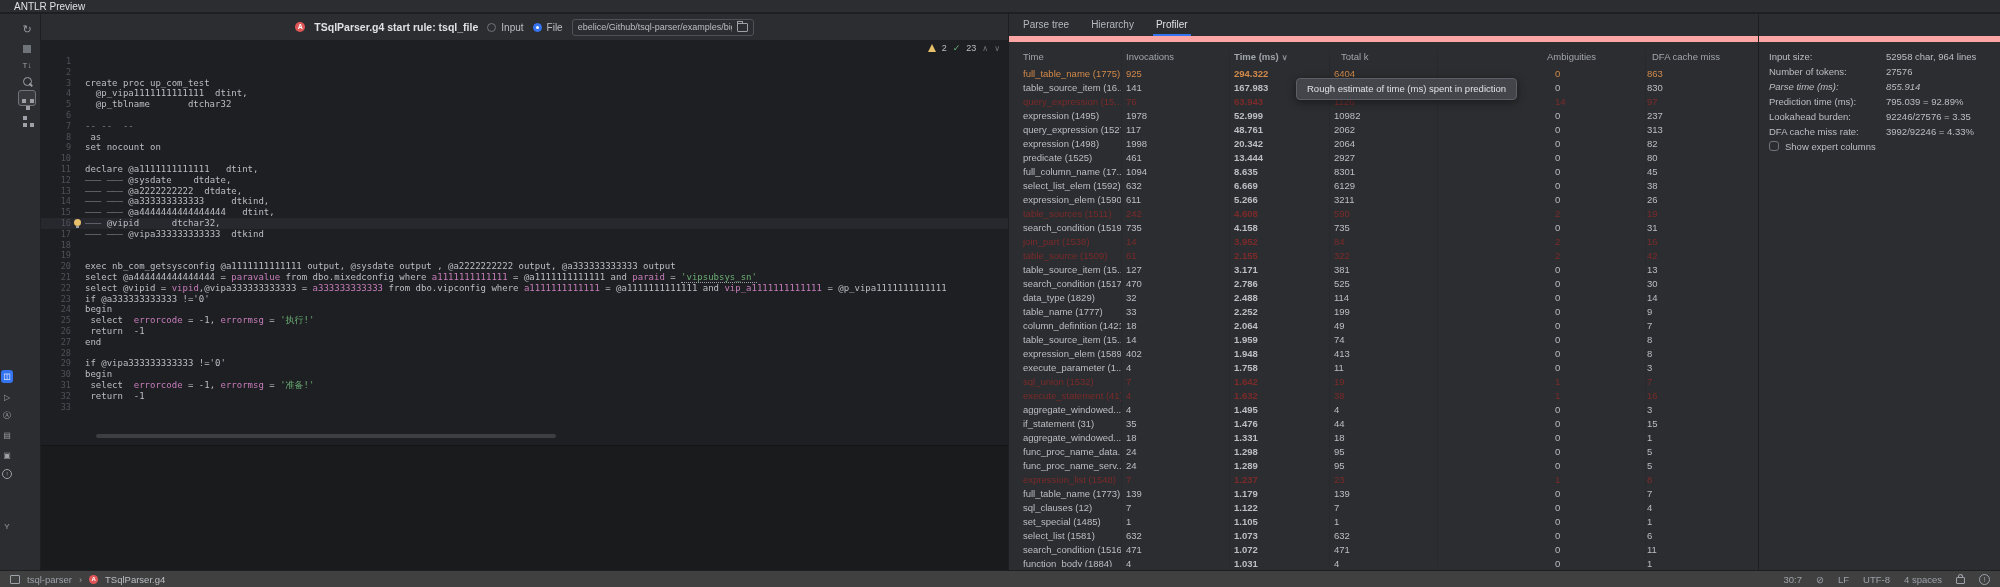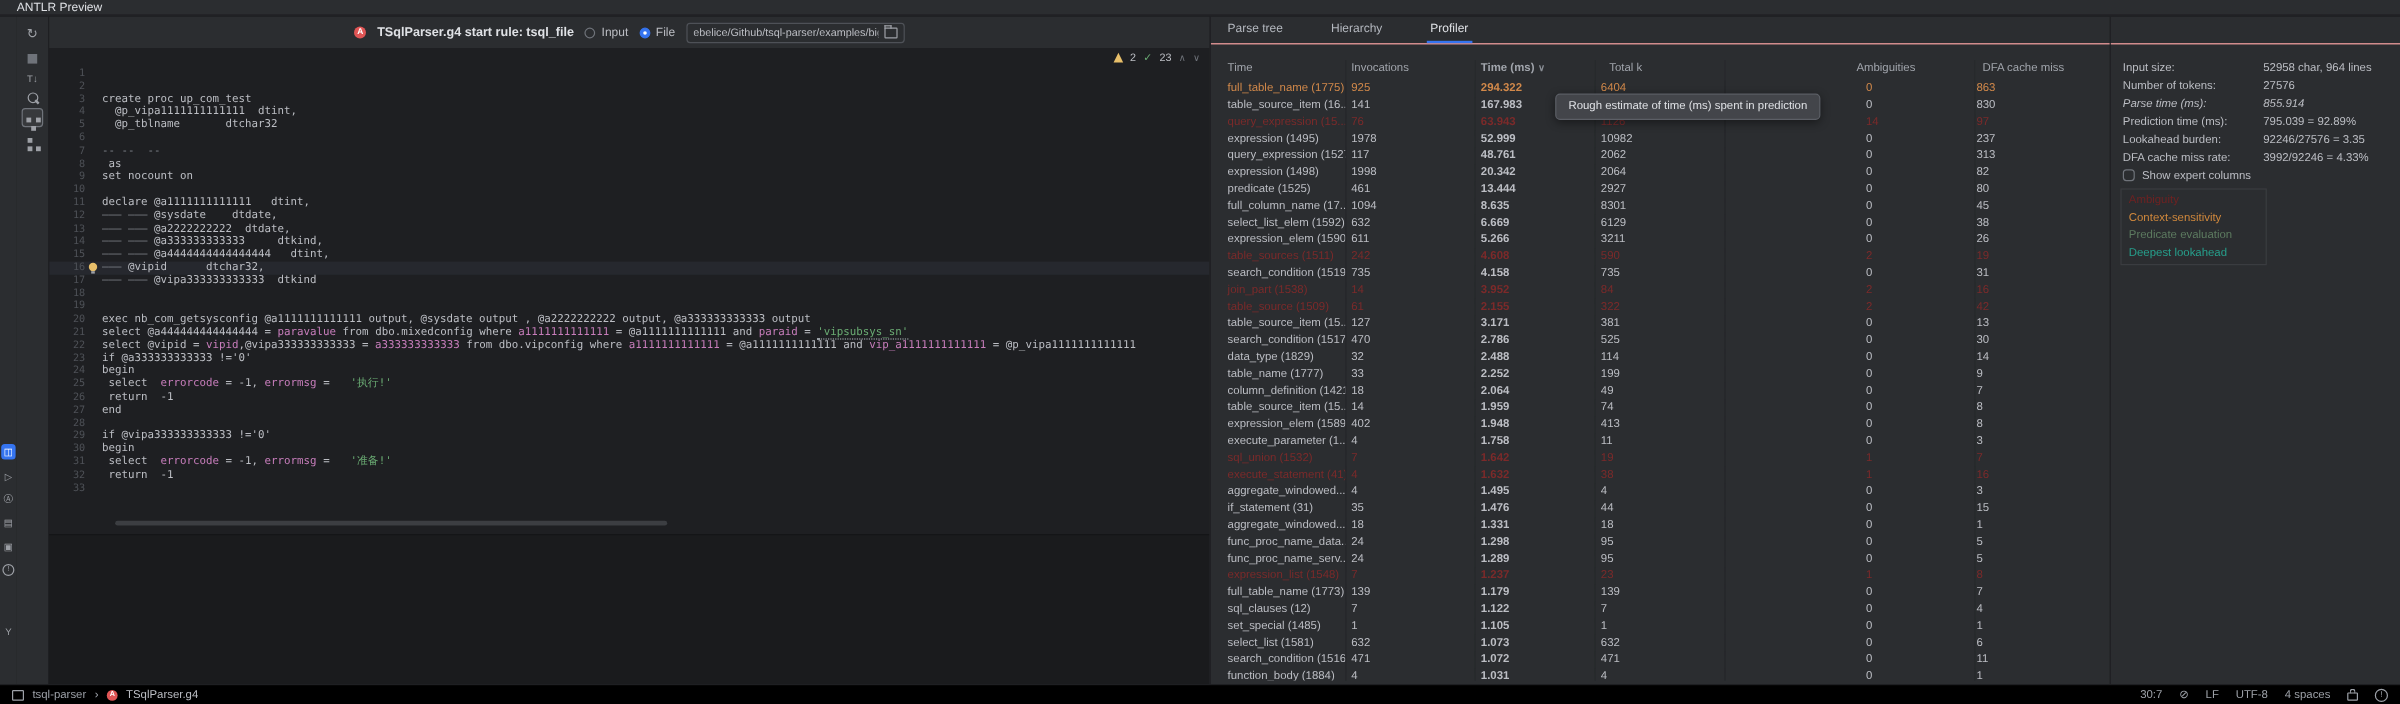--- a/index.html
+++ b/index.html
@@ -44,35 +44,35 @@
            padding:0 5px;gap:5px;color:#bcbec4;font-size:9px;box-sizing:border-box;}
   .folder-ic{width:9px;height:7px;border:1px solid #9da0a6;border-radius:1px;position:relative;flex:none;}
   .folder-ic::before{content:"";position:absolute;left:-1px;top:-3px;width:4px;height:2px;border:1px solid #9da0a6;border-bottom:none;}
   
   .editor{left:41px;top:40px;width:967px;height:405px;background:#1e1f22;overflow:hidden;}
   .line{position:absolute;left:0;right:0;height:10.8px;font-family:"DejaVu Sans Mono","Liberation Mono",monospace;
         font-size:9px;line-height:10.8px;white-space:pre;}
   .line.caret{background:#26282e;}
   .line .gut{position:absolute;left:0;width:30px;text-align:right;color:#4e5157;font-size:8.5px;}
   .line .code{position:absolute;left:44px;}
-  .sy-t{color:#bcbec4;} .sy-c{color:#7f838a;} .sy-m{color:#c77dbb;} .sy-s{color:#6aab73;margin-left:12px;}
+  .sy-t{color:#bcbec4;} .sy-c{color:#7f838a;} .sy-m{color:#c77dbb;} .sy-s{color:#6aab73;}
   .sy-su{color:#6aab73;border-bottom:1px dotted #9aa0a6;}
   .bulb{position:absolute;left:33px;top:1px;width:7px;height:7px;background:#e8bf6a;border-radius:50%;}
   .bulb::after{content:"";position:absolute;left:2px;top:7px;width:3px;height:2px;background:#9da0a6;}
   .insp{position:absolute;right:8px;top:3px;display:flex;align-items:center;gap:6px;font-size:9px;color:#bcbec4;}
   .warn-tri{width:0;height:0;border-left:4.5px solid transparent;border-right:4.5px solid transparent;
             border-bottom:8px solid #e8bf6a;}
   .ok-chk{color:#6aab73;font-size:9px;}
   .chev{color:#6f737a;font-size:8px;}
   .hscroll{position:absolute;left:55px;top:394px;width:460px;height:4px;background:#5a5d61;opacity:.5;border-radius:2px;}
   .editor-void{left:41px;top:445px;width:967px;height:125px;background:#1a1b1d;border-top:1px solid #141517;}
   
   .rpanel{left:1008px;top:14px;width:992px;height:556px;background:#2b2d30;border-left:1px solid #1e1f22;overflow:hidden;}
-  .tabs{position:absolute;left:0;top:0;right:0;height:22px;border-bottom:1px solid #fca5a5;display:flex;
-        align-items:center;padding-left:14px;gap:40px;font-size:10px;color:#b4b8bf;}
+  .tabs{position:absolute;left:0;top:0;right:0;height:22px;border-bottom:6px solid #fca5a5;display:flex;
+        align-items:center;padding-left:14px;gap:22px;font-size:10px;color:#b4b8bf;}
   .tab{position:relative;height:22px;line-height:22px;}
   .tab.active{color:#dfe1e5;}
   .tab.active::after{content:"";position:absolute;left:-3px;right:-3px;bottom:0;height:2px;background:#3574f0;}
   .thead,.trow{display:grid;grid-template-columns:103px 108px 100px 108px 108px 100px 108px;height:14px;
                line-height:14px;font-size:9.5px;white-space:nowrap;}
   .thead{position:absolute;left:10px;top:36px;width:735px;color:#a1a5ac;}
   .tbody{position:absolute;left:10px;top:53px;width:735px;height:500px;overflow:hidden;}
   .tc{overflow:hidden;border-right:1px solid #27292c;box-sizing:border-box;}
   .tc:last-child{border-right:none;}
   .c0{padding-left:4px;} .c1{padding-left:4px;} .c2{padding-left:4px;font-weight:bold;} .c3{padding-left:4px;}
@@ -86,21 +86,21 @@
   .vsep{position:absolute;left:749px;top:0;bottom:0;width:1px;background:#1e1f22;}
   .stats{position:absolute;left:752px;top:0;right:0;bottom:0;}
   .srow{position:absolute;left:8px;right:4px;height:14px;line-height:14px;font-size:9.5px;}
   .slabel{position:absolute;left:0;color:#bcbec4;}
   .svalue{position:absolute;left:117px;color:#bcbec4;}
   .chkrow{position:absolute;left:8px;top:125px;height:14px;display:flex;align-items:center;gap:6px;font-size:9.5px;}
   .chkbox{width:10px;height:10px;border:1px solid #6f737a;border-radius:3px;box-sizing:border-box;}
   .legend{position:absolute;left:6px;top:143px;width:108px;border:1px solid #3a3c40;padding:2px 6px;font-size:9.5px;}
   .legend div{line-height:14.5px;white-space:nowrap;}
   
-  .statusbar{left:0;top:570px;width:2000px;height:17px;background:#000000;border-top:1px solid #1e1f22;
+  .statusbar{left:0;top:570px;width:2000px;height:17px;background:#404040;border-top:1px solid #1e1f22;
              display:flex;align-items:center;justify-content:space-between;padding:0 10px;box-sizing:border-box;
              font-size:9.5px;color:#9da1a8;}
   .sb-left,.sb-right{display:flex;align-items:center;gap:7px;}
   .sb-right{gap:14px;}
   .mini-sq{width:8px;height:7px;border:1px solid #9da1a8;border-radius:1px;}
   .antlr-dot.sm{width:9px;height:9px;line-height:9px;font-size:6px;}
   .lock-ic{width:7px;height:5px;border:1px solid #9da1a8;border-radius:1px;position:relative;margin-top:3px;}
   .lock-ic::before{content:"";position:absolute;left:1px;top:-4px;width:3px;height:3px;border:1px solid #9da1a8;
                    border-bottom:none;border-radius:3px 3px 0 0;}
   .note-circ{width:9px;height:9px;border:1px solid #9da1a8;border-radius:50%;font-size:7px;line-height:9px;
@@ -560,26 +560,20 @@
         </div>
         <div class="srow" style="top: 111px;">
           <span class="slabel">DFA cache miss rate:</span>
           <span class="svalue">3992/92246 = 4.33%</span>
         </div>
       </div>
     <div class="chkrow">
       <span class="chkbox"></span>
       <span>Show expert columns</span>
     </div>
-    <div class="legend">
-        <div style="color: rgb(110, 34, 34);">Ambiguity</div>
-        <div style="color: rgb(208, 136, 60);">Context-sensitivity</div>
-        <div style="color: rgb(93, 123, 96);">Predicate evaluation</div>
-        <div style="color: rgb(38, 160, 140);">Deepest lookahead</div>
-      </div>
   </div>
 </div>
 
 <div class="abs statusbar">
   <div class="sb-left">
     <span class="mini-sq"></span>
     <span>tsql-parser</span>
     <span>›</span>
     <span class="antlr-dot sm">A</span>
     <span style="color:#bcbec4;">TSqlParser.g4</span>

